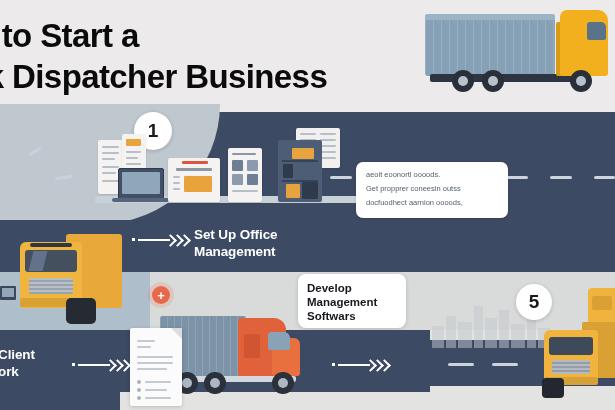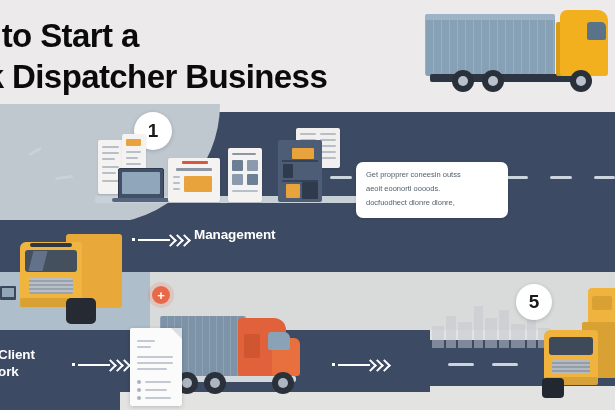--- a/index.html
+++ b/index.html
@@ -346,31 +346,32 @@
   <div class="shelf-unit">
     <div class="shelf-row" style="top:20px;"></div>
     <div class="shelf-row" style="top:40px;"></div>
     <div class="box-orange" style="left:14px; top:8px; width:22px; height:11px;"></div>
     <div class="box-dark" style="left:5px; top:24px; width:10px; height:14px;"></div>
     <div class="box-orange" style="left:8px; top:44px; width:14px; height:14px;"></div>
     <div class="box-dark" style="left:24px; top:42px; width:16px; height:17px;"></div>
   </div>
 
   <div class="text-card">
+    <p>aeoit eoonortl oooods.</p>
     <p>Get propprer coneesin outss</p>
-    <p>aeoit eoonortl oooods.</p>
-    <p>docfuodhect dlonre dlonre,</p>
+    <p>docfuodhect aarnion oooods,</p>
   </div>
 
   <div class="band2"></div>
   <div class="band2" style="top:220px;"></div>
   <div class="band2-right" style="top:220px;"></div>
   <div class="band2-upper-dark" style="top:220px;"></div>
 
   <div class="label-white" style="left:194px; top:226px; width:130px;">
+    <div>Set Up Office</div>
     <div>Management</div>
   </div>
 
   <div class="arrow" style="left:132px; top:232px; width:58px;">
     <div class="dot"></div>
     <div class="shaft" style="width:32px;"></div>
     <div class="chev" style="left:34px;"></div>
     <div class="chev" style="left:41px;"></div>
     <div class="chev" style="left:48px;"></div>
   </div>
@@ -385,20 +386,25 @@
     <div class="bt-grill"></div>
     <div class="bt-bumper"></div>
     <div class="bt-tire"></div>
   </div>
   <div class="mini-monitor"></div>
 
   <div class="plus-badge">
     <span>+</span>
   </div>
 
+  <div class="soft-card">
+    <div>Develop</div>
+    <div>Management</div>
+    <div>Softwars</div>
+  </div>
 
   <div class="band3"></div>
   <div class="band3-dark"></div>
   <div class="band3-dark-b"></div>
   <div class="road3"></div>
 
   <div class="lane-dash" style="left:448px; top:363px; width:26px;"></div>
   <div class="lane-dash" style="left:492px; top:363px; width:26px;"></div>
 
   <div class="label-white" style="left:-2px; top:346px; width:120px;">

